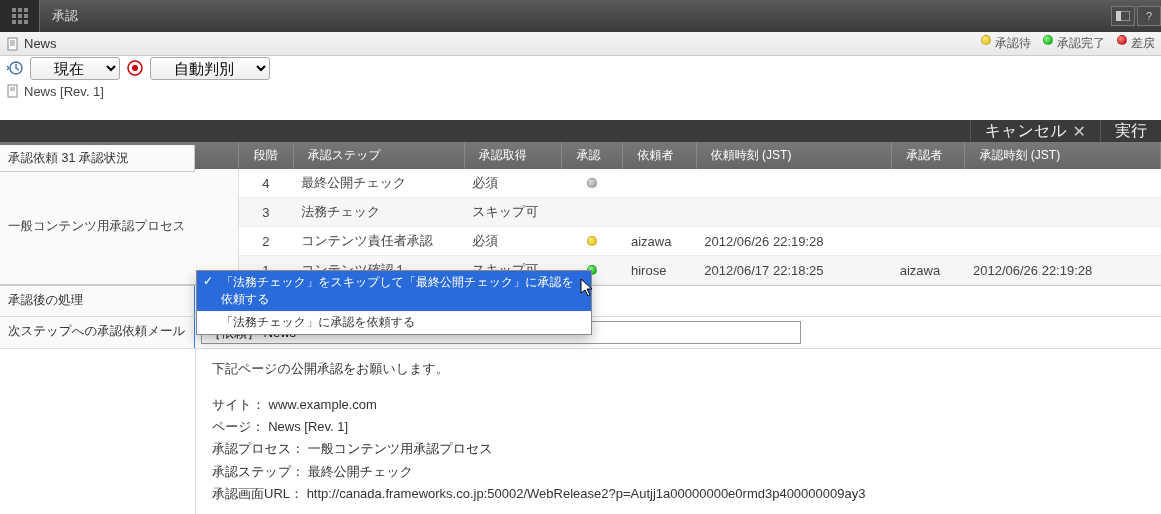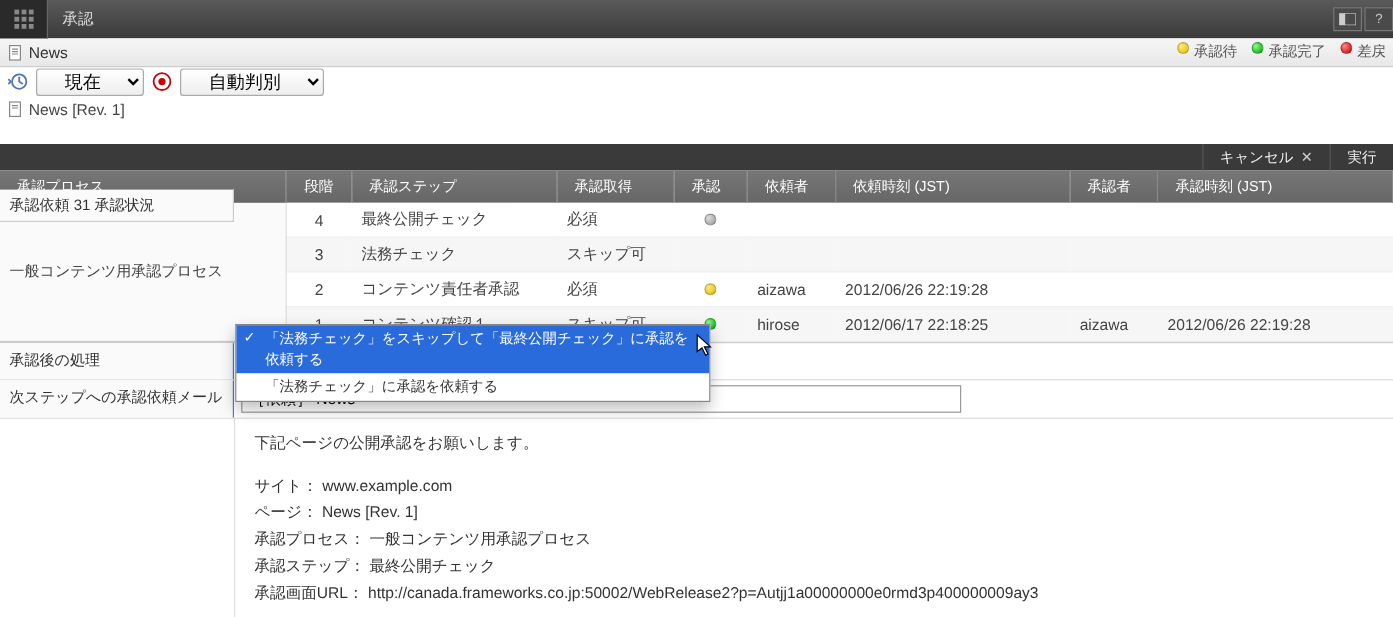--- a/index.html
+++ b/index.html
@@ -110,21 +110,21 @@
   background: #3a3a3a;
   display: flex;
   justify-content: flex-end;
   align-items: stretch;
 }
 .action-tab {
   display: flex;
   align-items: center;
   padding: 0 14px;
   color: #eee;
-  font-size: 12px;
+  font-size: 16px;
   border-left: 1px solid #555;
   gap: 6px;
 }
 .action-tab .x { color: #ccc; }
 
 
 .main {
   display: flex;
 }
 
@@ -427,21 +427,21 @@
       <span class="check">✓</span>
       <span>「法務チェック」をスキップして「最終公開チェック」に承認を依頼する</span>
     </div>
     <div class="popup-item">
       <span>「法務チェック」に承認を依頼する</span>
     </div>
   </div>
   <svg class="cursor" width="18" height="22">
     <path d="M3 2 L3 16 L7 13 L10 19 L12 18 L9 12 L14 12 Z" fill="#fff" stroke="#000"></path>
   </svg>
-<div style="position: absolute; left: 0px; width: 195px; background: rgb(250, 250, 250); color: rgb(51, 51, 51); font-size: 12.5px; padding: 5px 8px; border-right: 1px solid rgb(204, 204, 204); border-bottom: 1px solid rgb(204, 204, 204); z-index: 2; top: 16px; height: 27px;">承認依頼 31 承認状況</div>
+<div style="position: absolute; left: 0px; width: 195px; background: rgb(250, 250, 250); color: rgb(51, 51, 51); font-size: 12.5px; padding: 5px 8px; border-right: 1px solid rgb(204, 204, 204); border-bottom: 1px solid rgb(204, 204, 204); z-index: 2; top: 3px; height: 27px;">承認依頼 31 承認状況</div>
   </div>
 
 <style>
 </style>
 
 <div class="form-row" style="border-top:1px solid #ccc;">
   <div class="form-label">承認後の処理</div>
   <div class="form-field">
     <div class="dropdown-field">
       <div class="dropdown-arrows">

